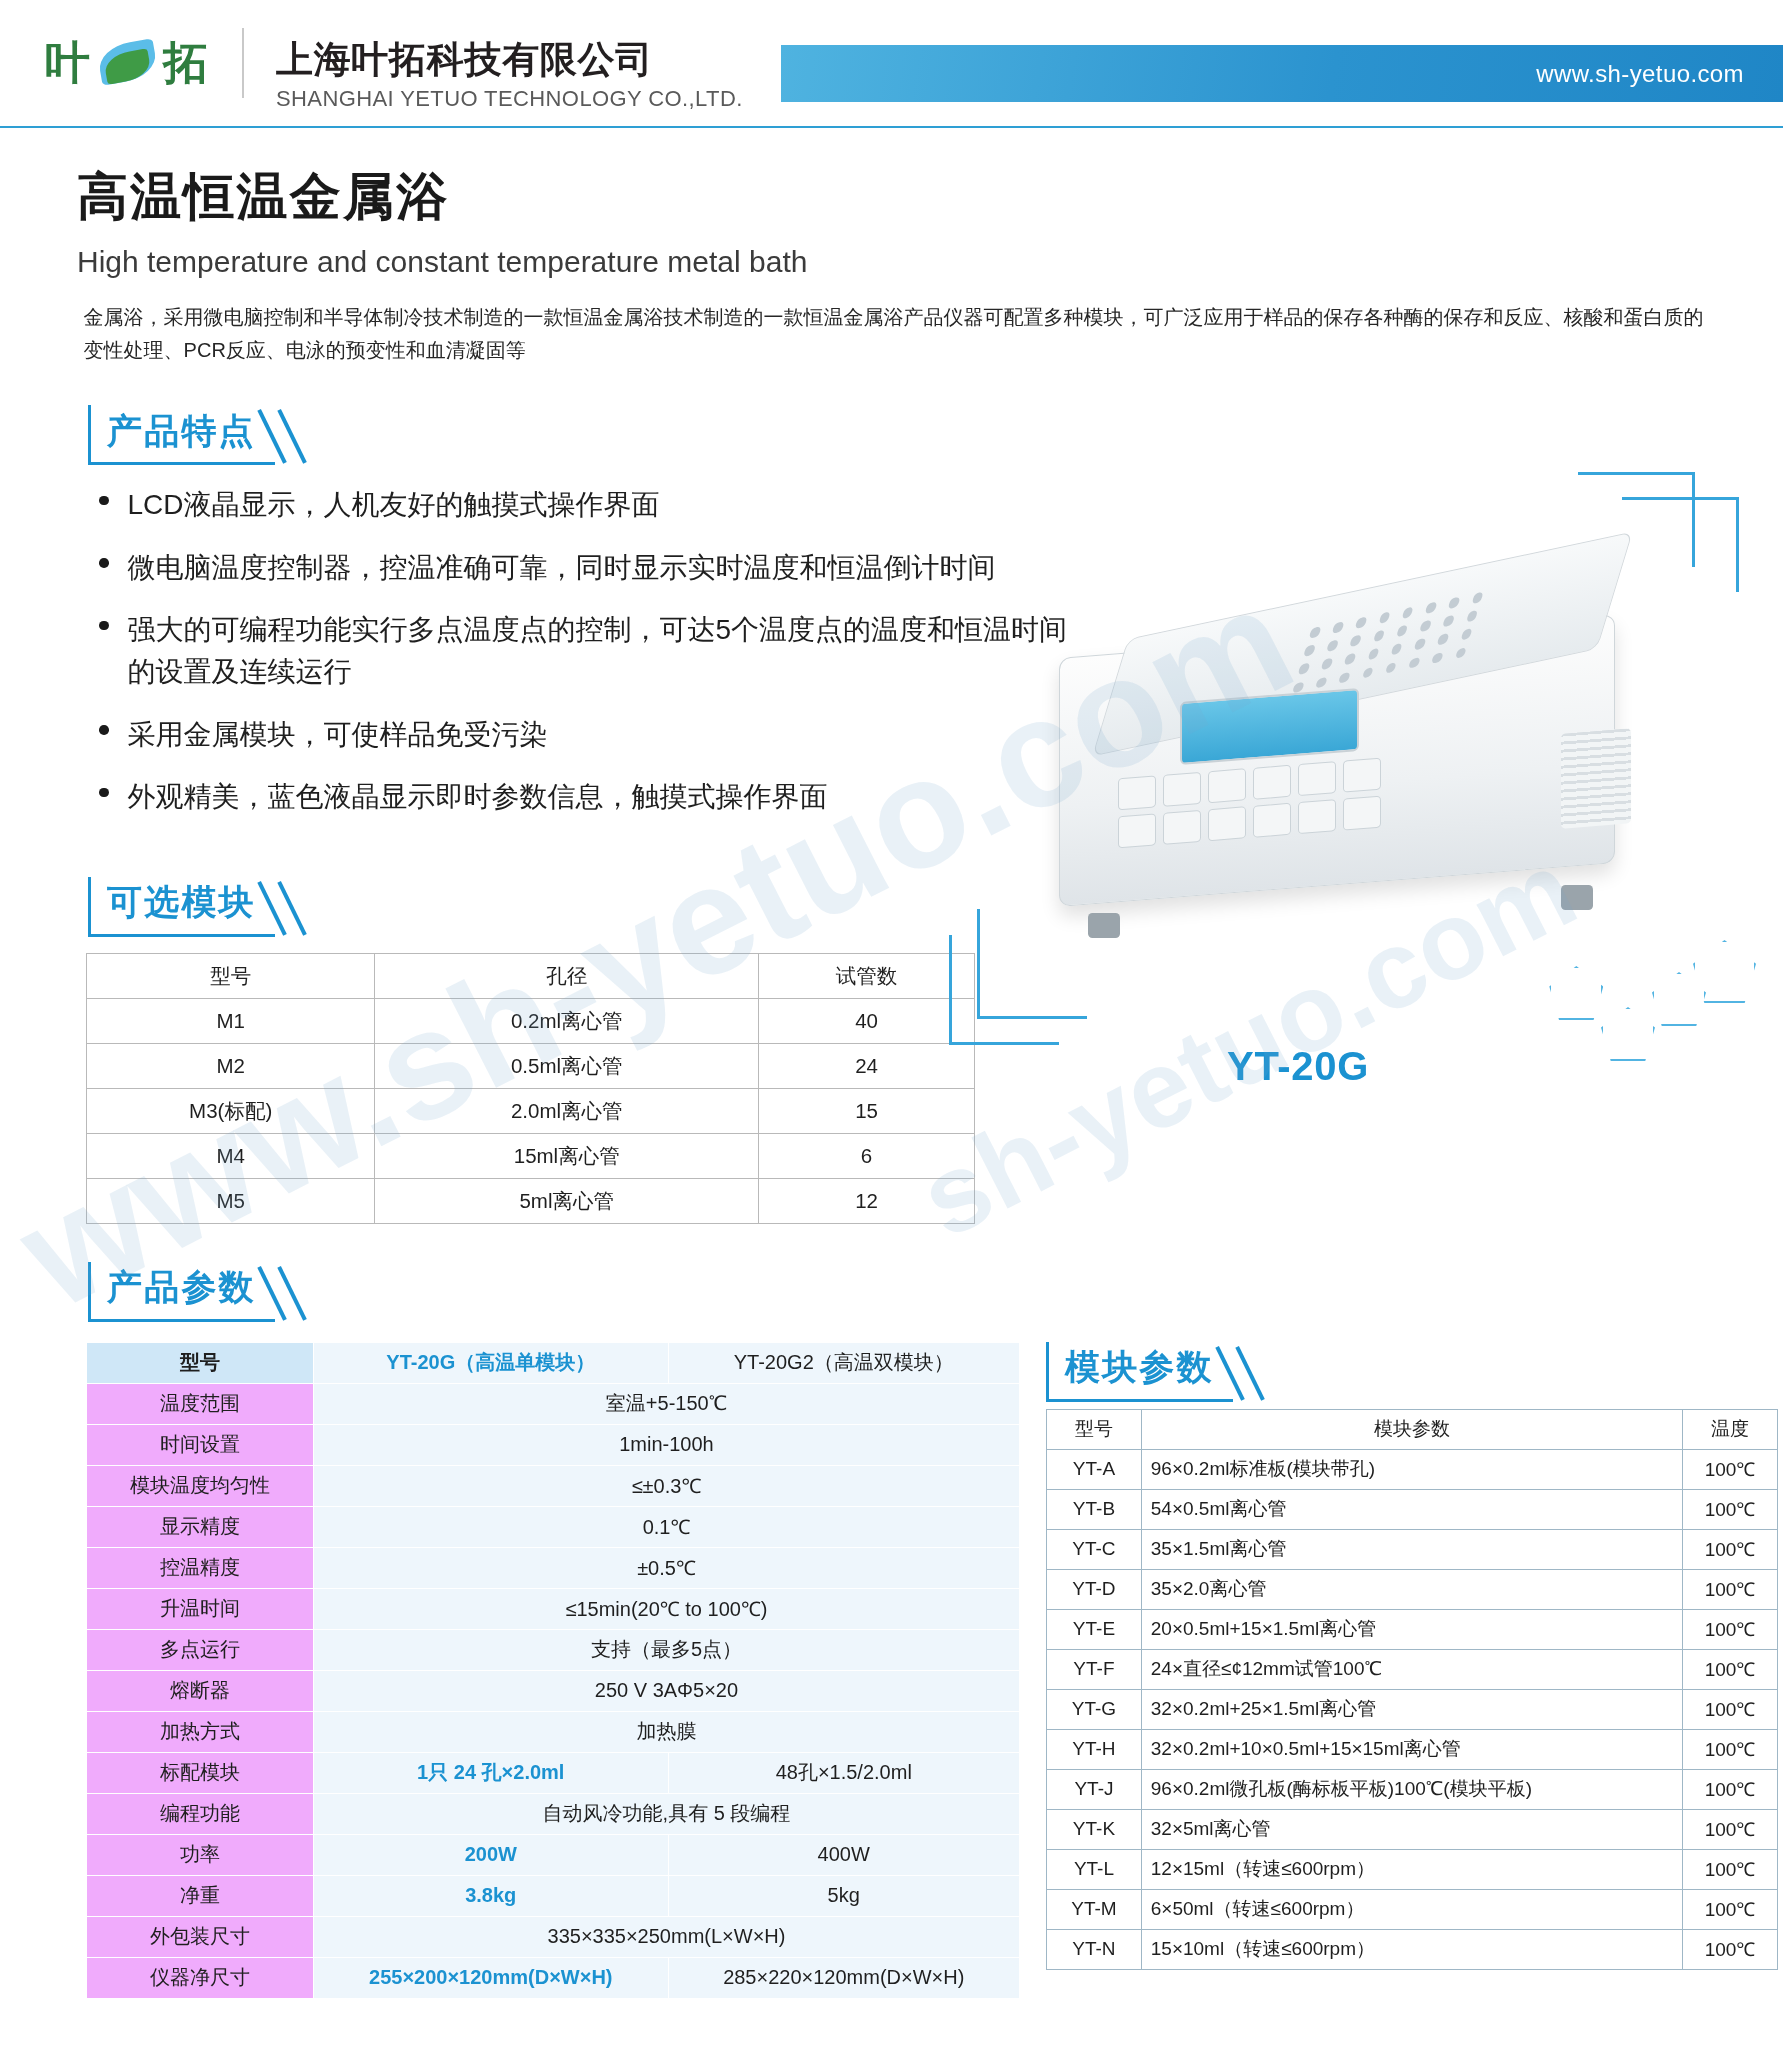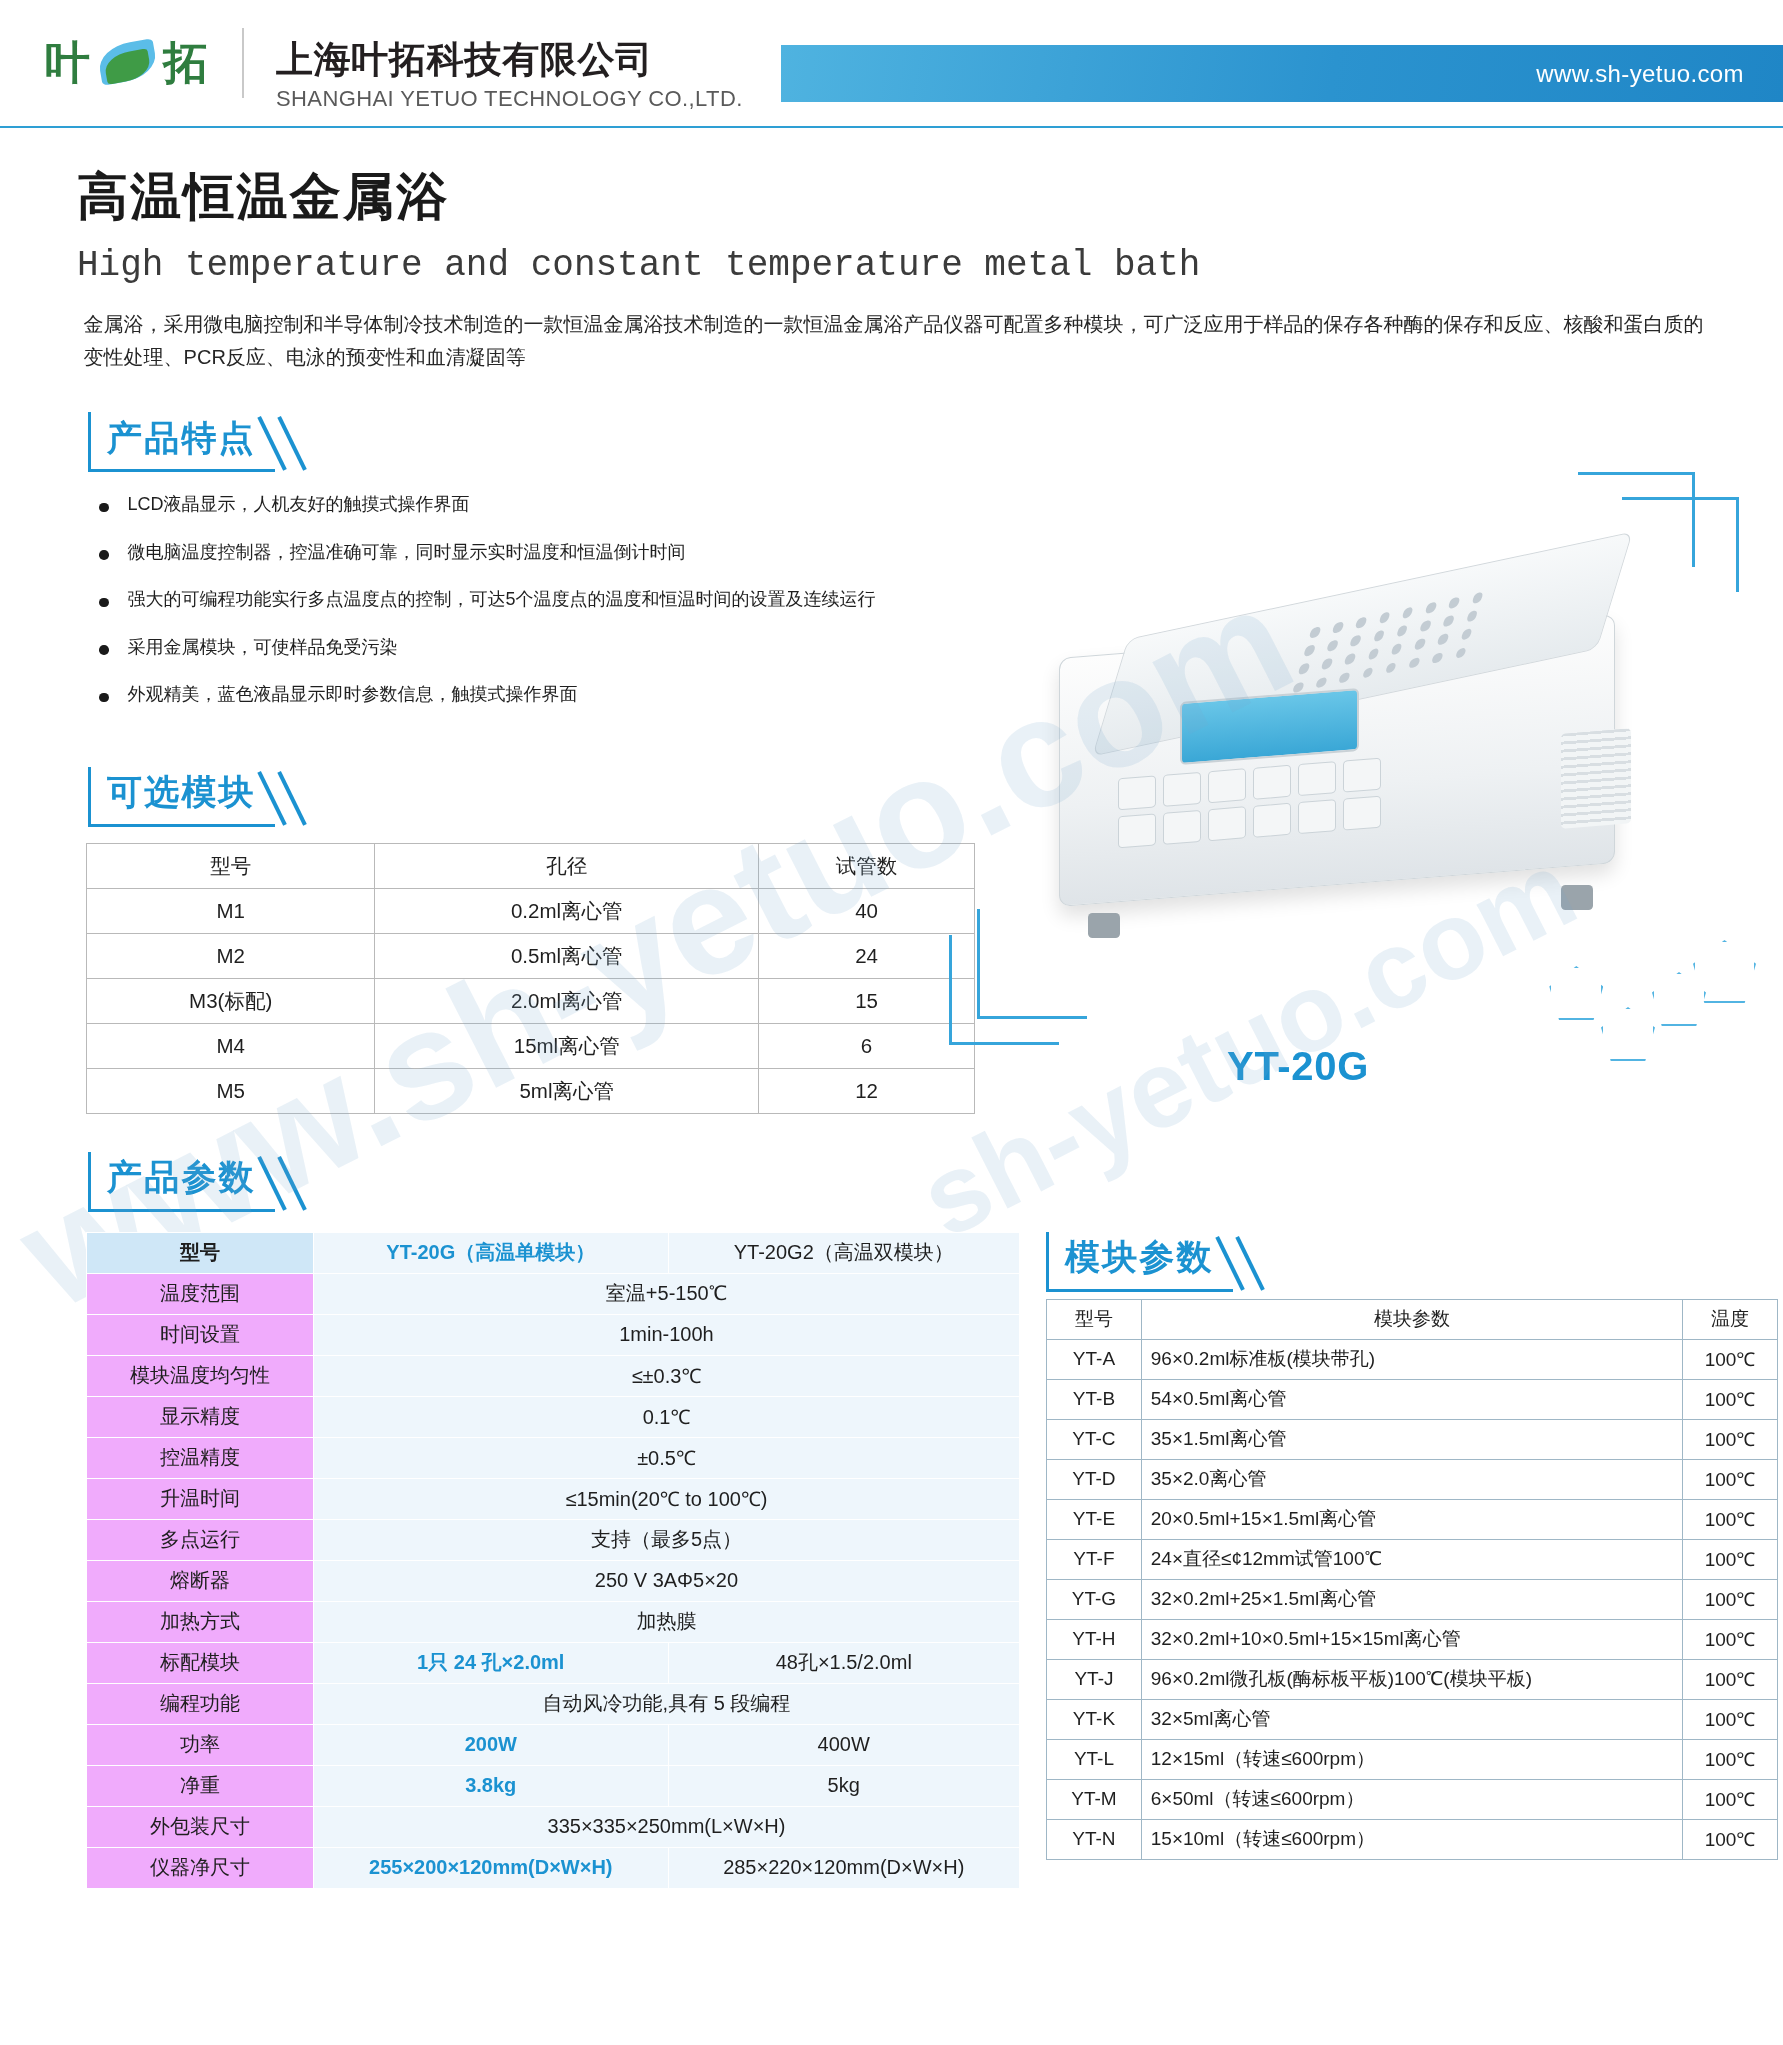--- a/index.html
+++ b/index.html
@@ -124,25 +124,24 @@
 
   
   .title-block { padding: 35px 0 0 77px; }
   .title-cn {
     font-size: 51px;
     font-weight: bold;
     letter-spacing: 2.2px;
     color: #1a1a1a;
   }
   .title-en {
-    font-size: 36px;
+    font-size: 30px;
     color: #3b3b3b;
     margin-top: 13px;
     letter-spacing: 0px;
-    font-family: Liberation Mono, monospace;
   }
   .intro {
     margin-top: 22px;
     width: 1639px;
     font-size: 20px;
     line-height: 1.65;
     color: #262626;
     padding-left: 6.6px;
   }
 
@@ -178,21 +177,21 @@
 
   
   .features {
     margin: 25px 0 0 99px;
     width: 973px;
   }
   .feat {
     display: flex;
     align-items: flex-start;
     margin-bottom: 20.5px;
-    font-size: 18px;
+    font-size: 28px;
     line-height: 1.5;
     color: #1f1f1f;
   }
   .feat .dot {
     flex: 0 0 auto;
     width: 9.5px; height: 9.5px;
     background: #1a1a1a;
     border-radius: 50%;
     margin: 11.7px 19px 0 0;
   }

